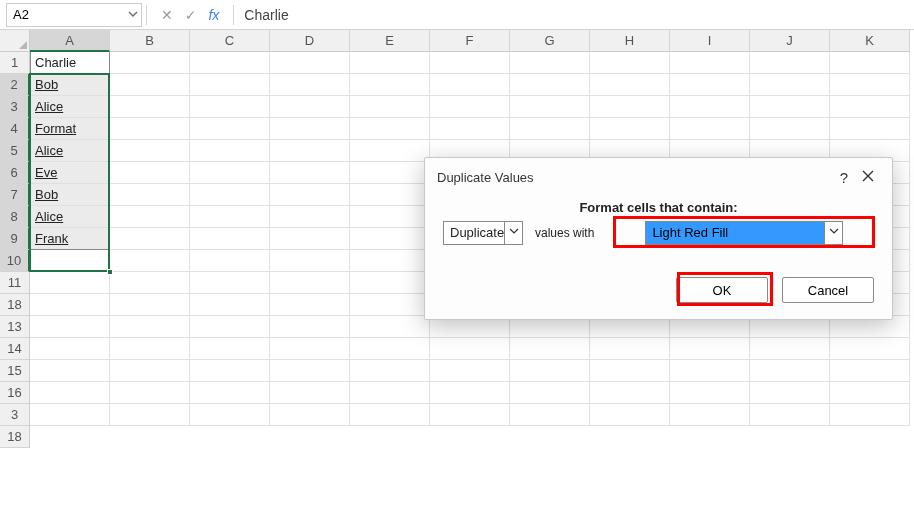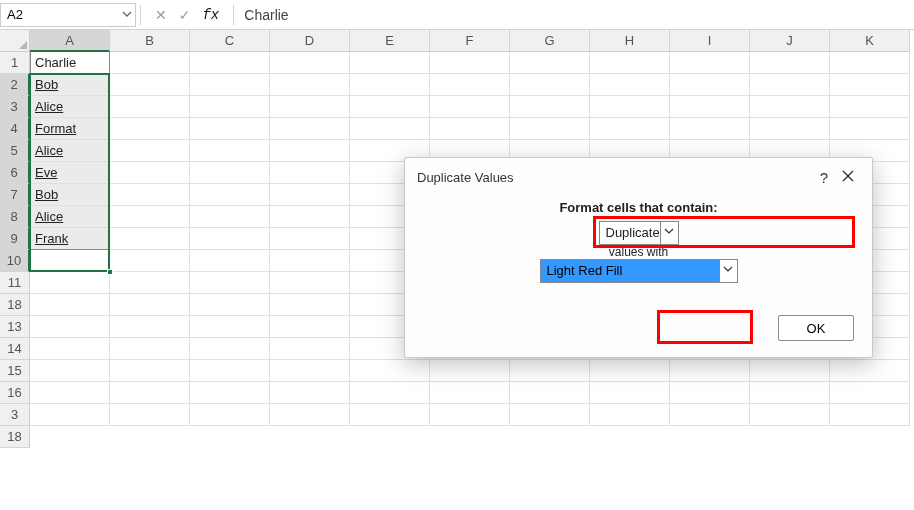--- a/index.html
+++ b/index.html
@@ -1,26 +1,26 @@
 <!DOCTYPE html>
 <html><head>
 <meta charset="utf-8">
 <style>
   * { box-sizing: border-box; margin: 0; padding: 0; font-family: "Segoe UI", Arial, sans-serif; }
   body { background: #fff; width: 914px; height: 510px; overflow: hidden; position: relative; font-size: 13px; color: #222; }
 
   
   .fbar { display: flex; align-items: center; height: 30px; border-bottom: 1px solid #d4d4d4; background: #fff; }
-  .namebox-wrap { display:flex; align-items:center; border: 1px solid #ccc; background:#fff; }
+  .namebox-wrap { display:flex; align-items:center; border: 1px solid #ccc; background:#fff; margin-left:6px; }
   .namebox { width: 118px; height: 22px; padding: 2px 6px; border:none; font-size:13px; }
   .namebox-dd { width:16px; text-align:center; color:#666; cursor:pointer; }
   .fbar-divider { width:4px; }
   .fbar-btns { display:flex; align-items:center; gap:12px; padding: 0 14px; color:#9a9a9a; }
   .fbar-btn { font-size:14px; cursor:default; font-style: normal; }
-  .fx { font-style: italic; font-family: Liberation Mono, monospace; color:#0f172a; }
+  .fx { font-style: italic; font-family: Liberation Sans, sans-serif; color:#3b82f6; }
   .fbar-sep { width:1px; height:20px; background:#d4d4d4; }
   .formula-input { flex:1; padding: 4px 10px; border:none; height:22px; font-size:14px; color:#444; }
 
   
   .grid { position:relative; }
   .corner { position:absolute; left:0; top:0; width:30px; height:22px; background:#f0f0f0; border-right:1px solid #ccc; border-bottom:1px solid #ccc; }
   .corner::after { content:""; position:absolute; right:2px; bottom:2px; width:0; height:0; border-left:8px solid transparent; border-bottom:8px solid #b7b7b7; }
 
   .colheads { position:absolute; left:30px; top:0; display:flex; }
   .colhead { width:80px; height:22px; background:#f0f0f0; border-right:1px solid #d4d4d4; border-bottom:1px solid #ccc; text-align:center; line-height:22px; color:#555; cursor:pointer; }
@@ -37,38 +37,38 @@
   .hdrcell { background:#ffff00; font-weight:bold; text-align:center; border:1px solid #444; }
   .dup { background:#e6b8b7; }
   .datacell { border-left:1px solid #888; border-right:1px solid #888; }
   .lastdata { border-bottom:1px solid #888; }
 
   .selection { position:absolute; border:2px solid #217346; pointer-events:none; }
   .fillhandle { position:absolute; width:6px; height:6px; background:#217346; border:1px solid #fff; pointer-events:auto; cursor:crosshair; }
   .shade { background: rgba(120,120,120,0.15); text-decoration: underline; }
 
   
-  .dialog { position:absolute; left:404px; top:157px; width:469px; background:#fdfdfd; border:1px solid #c8c8c8; box-shadow: 0 6px 24px rgba(0,0,0,0.25); border-radius:2px; }
+  .dialog { position:absolute; left:424px; top:157px; width:469px; background:#fdfdfd; border:1px solid #c8c8c8; box-shadow: 0 6px 24px rgba(0,0,0,0.25); border-radius:2px; }
   .dlg-title { display:flex; align-items:center; height:38px; padding: 4px 12px; font-size:13px; color:#333; }
   .dlg-title-text { flex:1; }
   .dlg-help { width:24px; text-align:center; font-size:15px; cursor:pointer;}
   .dlg-close { width:24px; text-align:center; font-size:14px; cursor:pointer; }
   .dlg-body { padding: 4px 18px 16px 18px; }
   .dlg-label { font-weight:bold; font-size:13px; margin-bottom:6px;text-align:center; }
-  .dlg-row { display:flex; align-items:center; gap:0;flex-direction:column; }
+  .dlg-row { display:flex; align-items:center; gap:0; }
   .combo { display:flex; align-items:stretch; border:1px solid #888; background:#fff; height:24px; }
   .combo .cval { padding:3px 6px; font-size:13px; }
   .combo .cdd { width:18px; border-left:1px solid #888; text-align:center; line-height:22px; cursor:pointer; font-size:10px; color:#333; }
   .combo.small .cval { width:60px; }
   .vw { padding: 0 12px; font-size:12px;text-align:right; }
-  .combo.big { border:1px solid #888; }
+  .combo.big { border:1px solid #888;margin-left:39px; }
   .combo.big .cval { width:178px; background:#3399ff; color:#000; }
   .red-hi { position:absolute; border:3px solid #ff0000; pointer-events:none; }
   .dlg-btns { display:flex; justify-content:flex-end; gap:14px; padding: 16px 18px 16px; }
-  .btn { width:76px; height:26px; border:1px solid #8a8a8a; background:#fff; font-size:13px; cursor:pointer; border-radius:2px; }
+  .btn { width:92px; height:26px; border:1px solid #8a8a8a; background:#fff; font-size:13px; cursor:pointer; border-radius:2px; }
 </style>
 </head>
 <body>
 
 <div class="fbar">
   <div class="namebox-wrap">
     <input class="namebox" value="A2" style="">
     <span class="namebox-dd">
       <svg width="10" height="10" viewBox="0 0 10 10">
           <path d="M1 3 L5 7 L9 3" stroke="#666" stroke-width="1.3" fill="none"></path>
@@ -376,15 +376,16 @@
           <svg width="10" height="10" viewBox="0 0 10 10">
               <path d="M1 3 L5 7 L9 3" stroke="#333" stroke-width="1.2" fill="none"></path>
             </svg>
         </div>
       </div>
       <div class="red-hi" style="left:170px; top:-5px; width:262px; height:32px;"></div>
     </div>
   </div>
   <div class="dlg-btns" style="position:relative;">
     <button class="btn">OK</button>
+    <button class="btn">Cancel</button>
     <div class="red-hi" style="left:252px; top:11px; width:96px; height:34px;"></div>
   </div>
 </div>
 
 </body></html>

